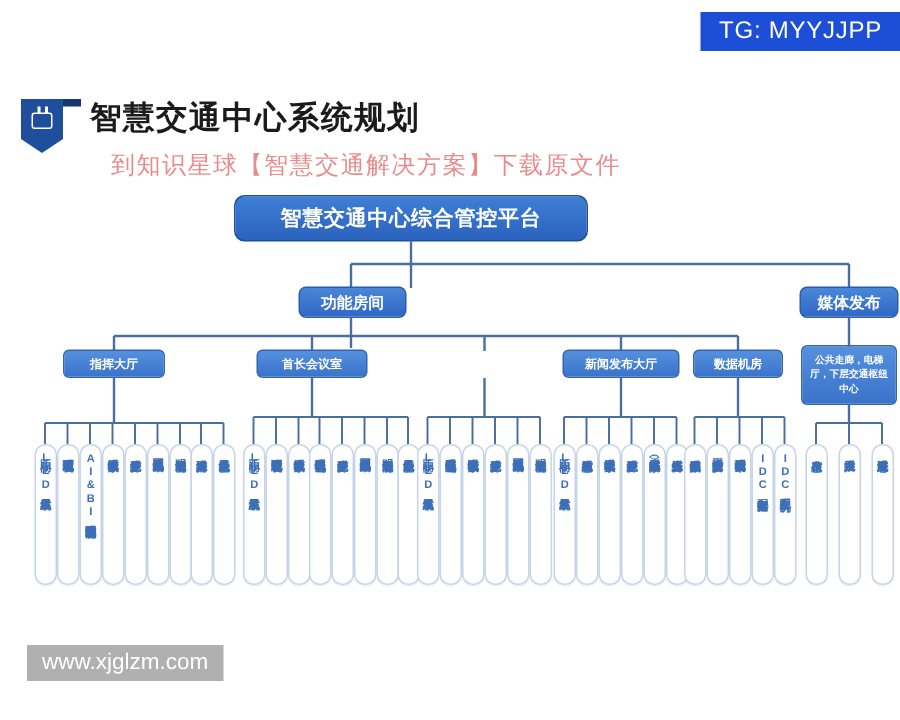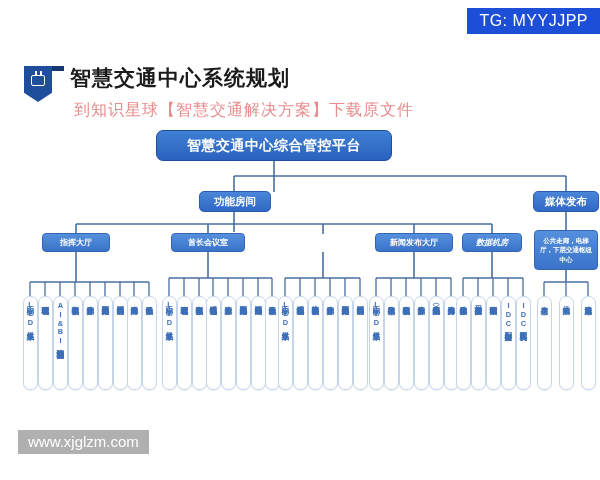--- a/index.html
+++ b/index.html
@@ -24,21 +24,21 @@
   
   .watermark{
     position:absolute; left:18px; bottom:26px;
     background:#b0b0b0; color:#ffffff;
     font-size:15px; line-height:24px;
     padding:0 10px;
   }
 
   
   .header{
-    position:absolute; left:0; top:66px; width:512px; height:34px;margin-left:10px;
+    position:absolute; left:0; top:66px; width:512px; height:34px;
   }
   .ribbon{
     position:absolute; left:14px; top:0px;
     width:28px; height:36px;
     background:#1f4e9c;
     clip-path: polygon(0 0, 100% 0, 100% 74%, 50% 100%, 0 74%);
   }
   .ribbon-tail{
     position:absolute; left:42px; top:0px;
     width:12px; height:5px;
@@ -233,21 +233,21 @@
   </svg>
 
   <div class="node root" style="left:146px; top:130px; width:236px; height:31px;">智慧交通中心综合管控平台</div>
 
   <div class="node lvl2" style="left:523px; top:191px; width:66px; height:21px;">媒体发布</div>
   <div class="node lvl2" style="left:189px; top:191px; width:72px; height:21px;">功能房间</div>
 
   <div class="node lvl3" style="left:32px; top:233px; width:68px; height:19px;">指挥大厅</div>
   <div class="node lvl3" style="left:161px; top:233px; width:74px; height:19px;">首长会议室</div>
   <div class="node lvl3" style="left:365px; top:233px; width:78px; height:19px;text-align:right;">新闻发布大厅</div>
-  <div class="node lvl3" style="left:452px; top:233px; width:60px; height:19px;font-style:italic;">数据机房</div>
+  <div class="node lvl3" style="left:452px; top:233px; width:60px; height:19px;">数据机房</div>
   <div class="node media-sub" style="left:524px; top:230px; width:64px; height:40px;">公共走廊，电梯厅，下层交通枢纽中心</div>
 
   <div class="leaf" style="left:13px; top:296px; height:94px;">
       <span>小间距LED显示系统</span>
     </div>
   <div class="leaf" style="left:28px; top:296px; height:94px;">
       <span>可视化信息管理系统</span>
     </div>
   <div class="leaf" style="left:43px; top:296px; height:94px;">
       <span>AI&amp;BI智能辅助决策管理系统</span>

